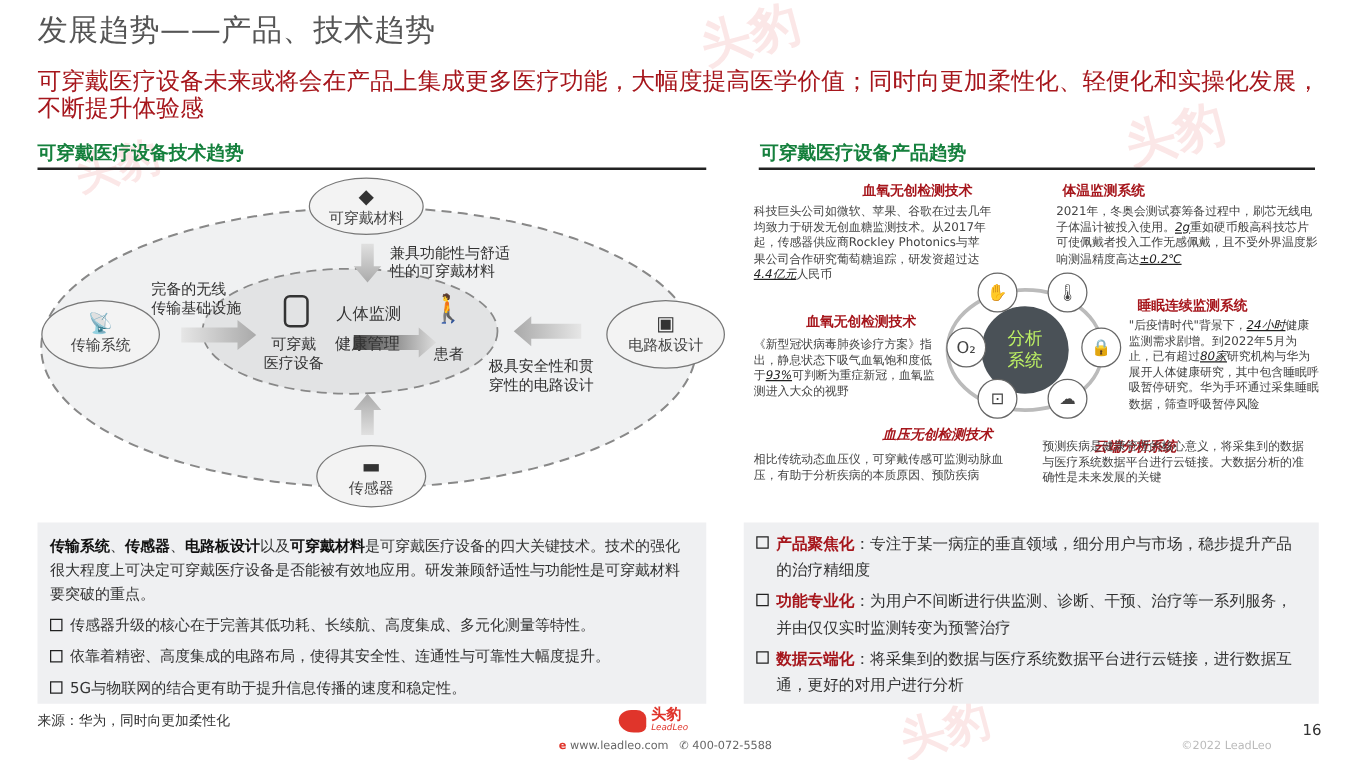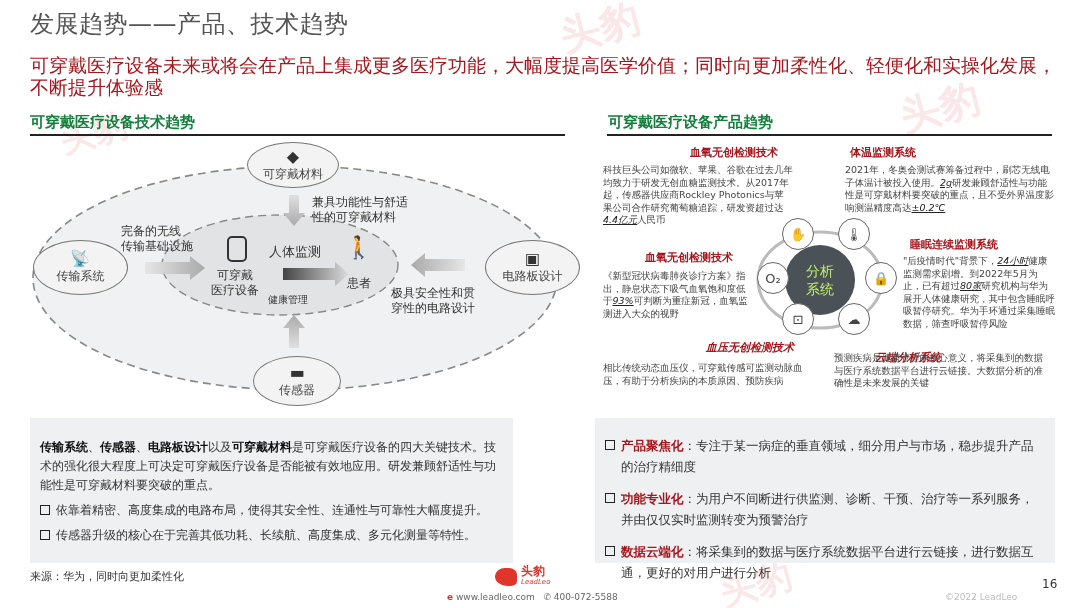--- a/index.html
+++ b/index.html
@@ -13,37 +13,37 @@
   .section-head { font-size: 15px; font-weight: bold; color: #15803d; white-space: nowrap; }
   .section-rule { height: 2px; background: #222; }
 
   
   .diagram { left: 25px; top: 140px; width: 555px; height: 275px; }
   .node { position: absolute; border: 1px solid #777; border-radius: 50%; background: #f3f3f3; display: flex; flex-direction: column; align-items: center; justify-content: center; font-size: 12px; color: #444; }
   .node .ico { font-size: 16px; color: #333; line-height: 18px; }
   .dlabel { position: absolute; font-size: 12px; color: #333; line-height: 15px; white-space: nowrap; }
 
   
-  .tech-box { left: 30px; top: 418px; width: 483px; height: 145px; background: #eff0f2; padding: 20px 10px; font-size: 12px; line-height: 19px; color: #333; }
+  .tech-box { left: 30px; top: 418px; width: 535px; height: 145px; background: #eff0f2; padding: 10px 10px; font-size: 12px; line-height: 19px; color: #333; }
   .tech-box .para { margin-bottom: 6px; }
   .tech-box b { color: #111; }
   .bullet { display: flex; align-items: flex-start; margin-bottom: 6px; }
   .bullet .chk { width: 10px; height: 10px; border: 1.5px solid #222; margin: 4px 6px 0 0; flex: none; }
 
   .source { left: 30px; top: 569px; font-size: 11px; color: #333; }
 
   
   .ptitle { position: absolute; font-size: 11px; font-weight: bold; color: #a6161c; white-space: nowrap; }
   .ptext { position: absolute; font-size: 9.5px; line-height: 12.5px; color: #444; }
   .ptext u { font-style: italic; font-weight: normal; color: #222; }
   .hub { left: 785px; top: 245px; width: 70px; height: 70px; border-radius: 50%; background: #4a5157; color: #bef264; font-size: 14px; text-align: center; line-height: 18px; display: flex; align-items: center; justify-content: center; }
   .sat { position: absolute; width: 32px; height: 32px; border-radius: 50%; border: 1.3px solid #666; background: #fff; display: flex; align-items: center; justify-content: center; font-size: 13px; color: #444; }
 
   .prod-box { left: 595px; top: 418px; width: 460px; height: 145px; background: #eff0f2; padding: 6px 10px; font-size: 12.5px; line-height: 21px; color: #333; }
-  .prod-box .bullet { margin-bottom: 4px; margin-top: 11px; }
+  .prod-box .bullet { margin-bottom: 4px; }
   .prod-box .kw { color: #a6161c; font-weight: bold; }
 
   .footer-logo { left: 495px; top: 566px; display: flex; align-items: center; gap: 4px; }
   .footer-contact { left: 447px; top: 592px; font-size: 9px; color: #666; white-space: nowrap; }
   .page-num { left: 1042px; top: 577px; font-size: 12px; color: #333; }
   .copyright { left: 945px; top: 592px; font-size: 9px; color: #bbb; }
   .watermark { position: absolute; color: rgba(220,60,60,0.12); font-weight: bold; pointer-events: none; }
 </style>
 </head>
 <body>
@@ -108,43 +108,47 @@
   </div>
   <div class="node" style="left:228px;top:216px;width:88px;height:50px;">
     <span class="ico">▬</span>
     <span>传感器</span>
   </div>
 
   <div class="dlabel" style="left:202px;top:96px;width:20px;height:26px;border:2px solid #333;border-radius:5px;"></div>
   <div class="dlabel" style="left:186px;top:128px;text-align:center;white-space:pre;">可穿戴
 医疗设备</div>
   <div class="dlabel" style="left:244px;top:104px;font-size:13px;">人体监测</div>
-  <div class="dlabel" style="left:243px;top:152px;font-size:10px;text-align:right;">健康管理</div>
+  <div class="dlabel" style="left:243px;top:128px;font-size:13px;text-align:right;">健康管理</div>
   <div class="dlabel" style="left:320px;top:100px;font-size:22px;">🚶</div>
   <div class="dlabel" style="left:322px;top:136px;">患者</div>
 
   <div class="dlabel" style="left:287px;top:55px;white-space:pre;">兼具功能性与舒适
 性的可穿戴材料</div>
   <div class="dlabel" style="left:96px;top:84px;white-space:pre;">完备的无线
 传输基础设施</div>
   <div class="dlabel" style="left:366px;top:146px;white-space:pre;">极具安全性和贯
 穿性的电路设计</div>
 </div>
 
 <div class="abs tech-box">
   <div class="para">
     <b>传输系统</b><span>、</span><b>传感器</b><span>、</span><b>电路板设计</b><span>以及</span><b>可穿戴材料</b><span>是可穿戴医疗设备的四大关键技术。技术的强化很大程度上可决定可穿戴医疗设备是否能被有效地应用。研发兼顾舒适性与功能性是可穿戴材料要突破的重点。</span>
   </div>
   <div class="bullet">
       <span class="chk"></span>
+      <span>传感器升级的核心在于完善其低功耗、长续航、高度集成、多元化测量等特性。</span>
+    </div>
+  <div class="bullet">
+      <span class="chk"></span>
       <span>依靠着精密、高度集成的电路布局，使得其安全性、连通性与可靠性大幅度提升。</span>
     </div>
   <div class="bullet">
       <span class="chk"></span>
-      <span>传感器升级的核心在于完善其低功耗、长续航、高度集成、多元化测量等特性。</span>
+      <span>5G与物联网的结合更有助于提升信息传播的速度和稳定性。</span>
     </div>
 </div>
 
 <div class="abs source">来源：华为，同时向更加柔性化</div>
 
 <div class="abs section-head" style="left:608px;top:113px;">可穿戴医疗设备产品趋势</div>
 <div class="abs section-rule" style="left:607px;top:134px;width:445px;"></div>
 
 <svg class="abs" style="left:740px;top:205px;" width="170" height="150">
   <ellipse cx="80" cy="75" rx="62" ry="48" fill="none" stroke="#bbb" stroke-width="3"></ellipse>
@@ -160,21 +164,21 @@
 <div class="sat" style="left:782px;top:303px;">⊡</div>
 <div class="sat" style="left:838px;top:303px;">☁</div>
 
 <div class="ptitle" style="left:690px;top:145px;">血氧无创检测技术</div>
 <div class="ptext" style="left:603px;top:164px;width:190px;">
   <span>科技巨头公司如微软、苹果、谷歌在过去几年均致力于研发无创血糖监测技术。从2017年起，传感器供应商Rockley Photonics与苹果公司合作研究葡萄糖追踪，研发资超过达</span><u>4.4亿元</u><span>人民币</span>
 </div>
 
 <div class="ptitle" style="left:850px;top:145px;">体温监测系统</div>
 <div class="ptext" style="left:845px;top:164px;width:210px;">
-  <span>2021年，冬奥会测试赛筹备过程中，刷芯无线电子体温计被投入使用。</span><u>2g</u><span>研发兼顾舒适性与功能性是可穿戴材料要突破的重点，且不受外界温度影响测温精度高达</span><u>±0.2℃</u>
+  <span>2021年，冬奥会测试赛筹备过程中，刷芯无线电子体温计被投入使用。</span><u>2g</u><span>重如硬币般高科技芯片可使佩戴者投入工作无感佩戴，且不受外界温度影响测温精度高达</span><u>±0.2℃</u>
 </div>
 
 <div class="ptitle" style="left:645px;top:250px;font-family:Liberation Mono, monospace;">血氧无创检测技术</div>
 <div class="ptext" style="left:603px;top:270px;width:150px;">
   <b></b><span>《新型冠状病毒肺炎诊疗方案》指出，静息状态下吸气血氧饱和度低于</span><u>93%</u><span>可判断为重症新冠，血氧监测进入大众的视野</span>
 </div>
 
 <div class="ptitle" style="left:910px;top:237px;">睡眠连续监测系统</div>
 <div class="ptext" style="left:903px;top:255px;width:152px;">
   <span>"后疫情时代"背景下，</span><u>24小时</u><span>健康监测需求剧增。到2022年5月为止，已有超过</span><u>80家</u><span>研究机构与华为展开人体健康研究，其中包含睡眠呼吸暂停研究。华为手环通过采集睡眠数据，筛查呼吸暂停风险</span>

